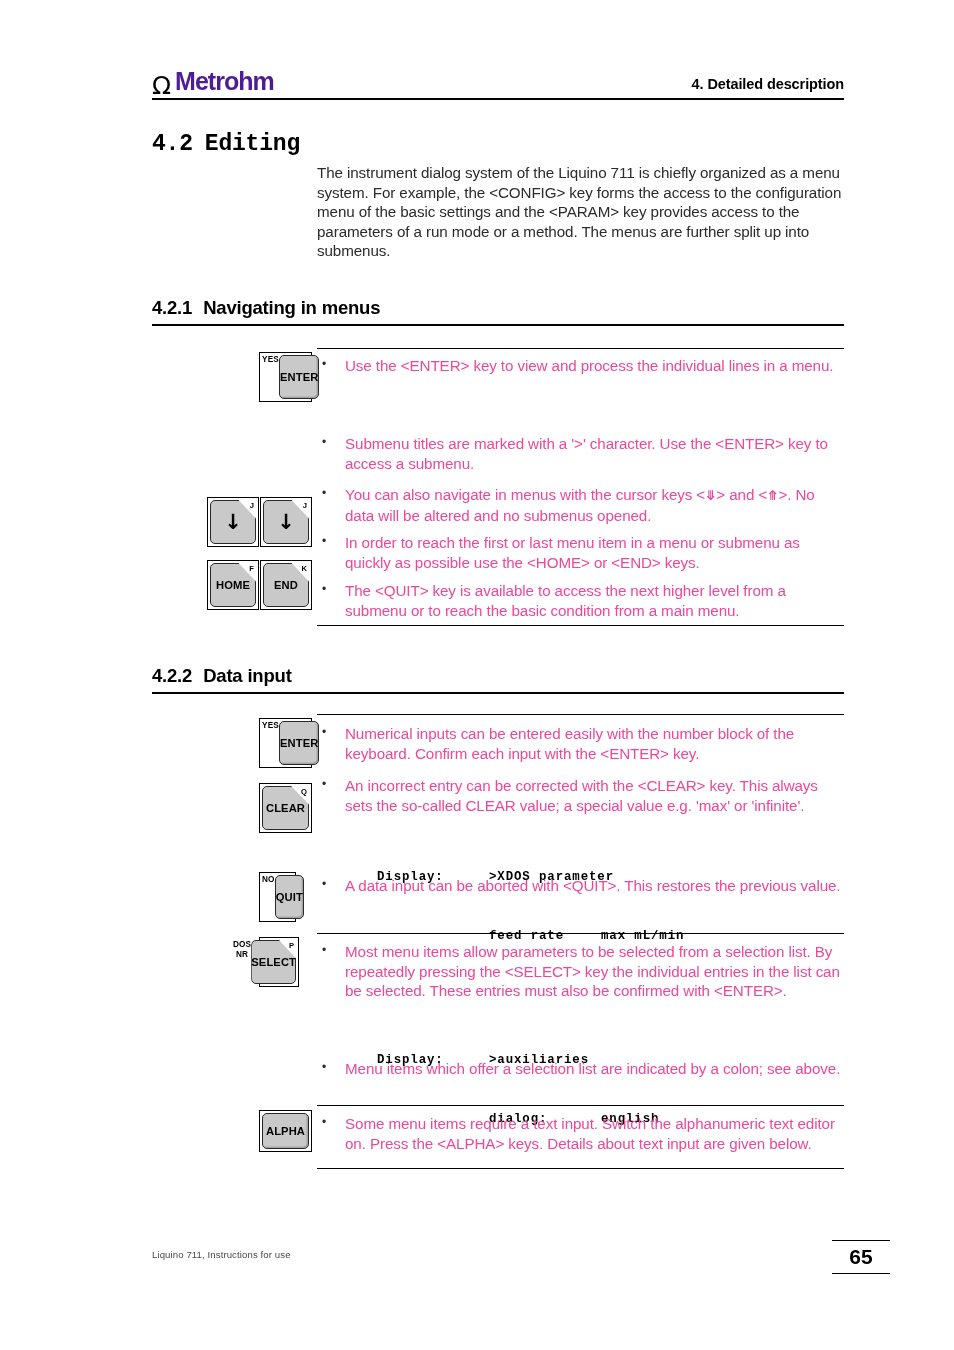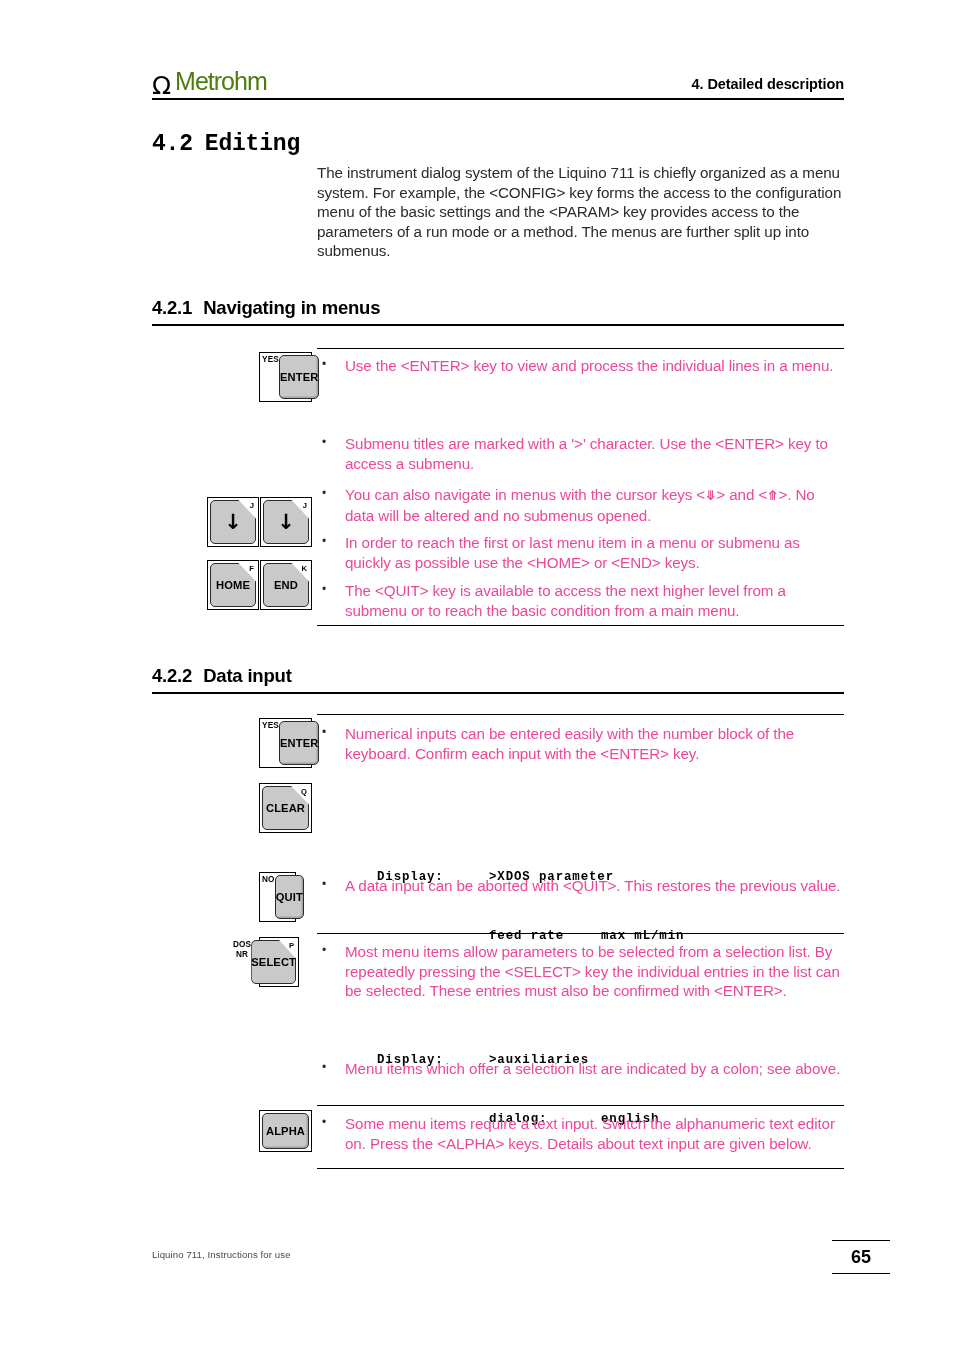--- a/index.html
+++ b/index.html
@@ -47,23 +47,23 @@
     line-height: 0.85;
     font-weight: 400;
     color: #000;
     position: relative;
     top: 2px;
     letter-spacing: 0;
   }
   .logo-word {
     font-family: "Liberation Sans", sans-serif;
     font-size: 25px;
-    font-weight: normal;
+    font-weight: bold;
     letter-spacing: -1.0px;
-    color: #4d7c0f;
+    color: #4c1d95;
     line-height: 1;
   }
   .header-right {
     position: absolute;
     right: 0;
     bottom: 6px;
     font-size: 14.5px;
     font-weight: bold;
     color: #000;
     letter-spacing: -0.1px;
@@ -251,21 +251,21 @@
     width: 58px;
     height: 34px;
     border-top: 1.8px solid #000;
     border-bottom: 1.8px solid #000;
     display: flex;
     align-items: center;
     justify-content: center;
     box-sizing: border-box;
   }
   .pagebox span {
-    font-size: 18px;
+    font-size: 21px;
     font-weight: bold;
     color: #000;
   }
 </style>
 </head>
 <body>
 
 <div class="page">
 
   <div class="header">
@@ -356,20 +356,21 @@
   </div>
   <div class="bullet" style="top:724px;">Numerical inputs  can be entered easily with the number block of the keyboard. Confirm each input with the &lt;ENTER&gt; key.</div>
 
   <div class="keywrap" style="left:259px; top:783px; width:53px; height:50px;">
     <div class="keycap cut">
       <span class="cutshape"></span>
       <span class="cornerletter">Q</span>
       <span class="klabel">CLEAR</span>
     </div>
   </div>
+  <div class="bullet" style="top:776px;">An incorrect entry can be corrected with the &lt;CLEAR&gt; key. This always sets the so-called CLEAR value; a special value e.g. 'max' or 'infinite'.</div>
 
   <div class="display-block" style="left:377px; top:829px;">
     <div><span class="lbl">Display:</span><span>&gt;XDOS parameter</span></div>
     <div><span class="lbl"></span><span class="val2">feed rate</span><span>max mL/min</span></div>
   </div>
 
   <div class="keywrap" style="left:259px; top:872px; width:37px; height:50px;">
     <div class="key-toplabel">NO</div>
     <div class="keycap">
       <span class="klabel">QUIT</span>

